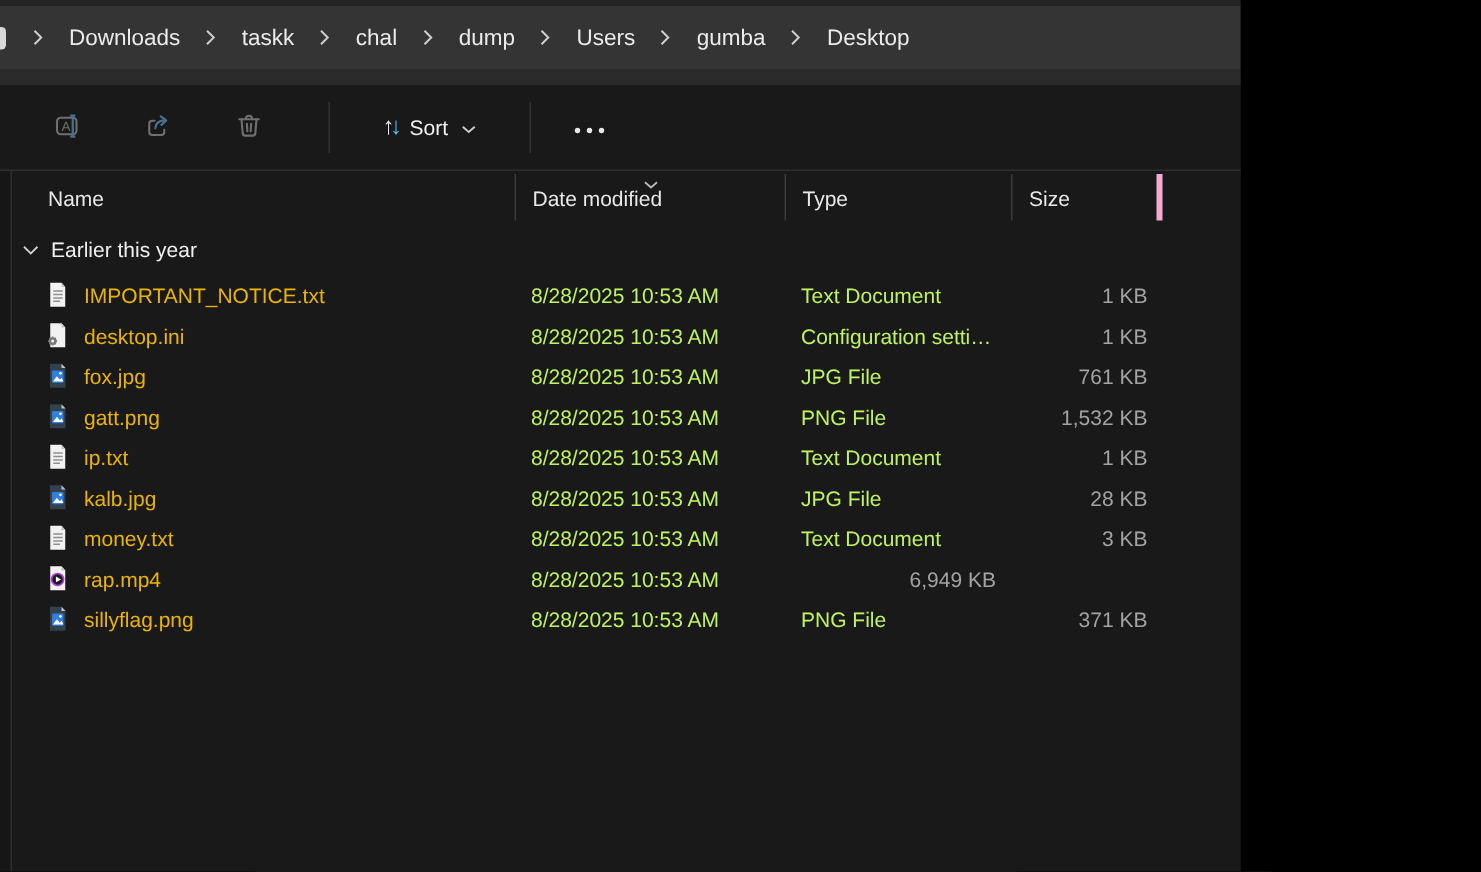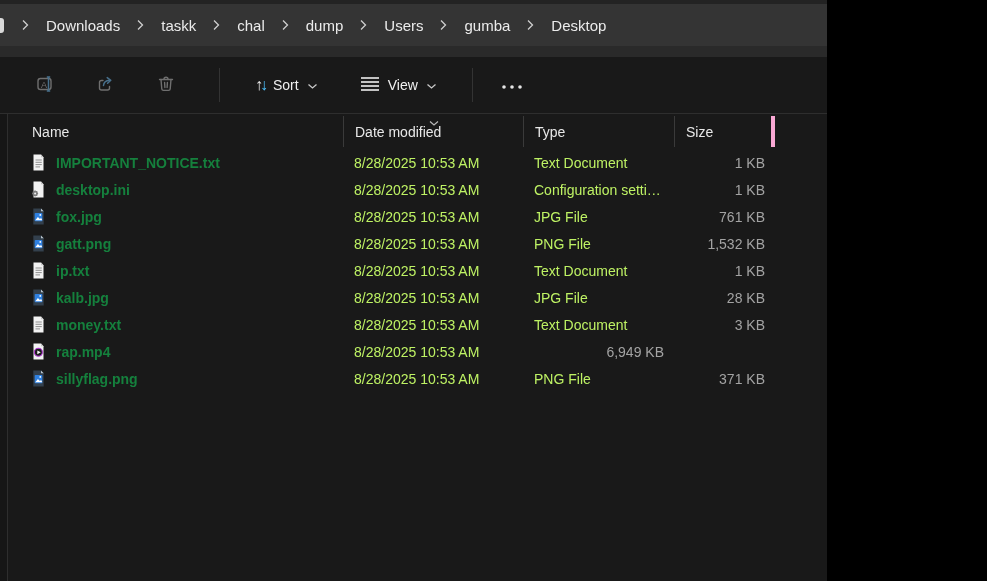--- a/index.html
+++ b/index.html
@@ -56,21 +56,21 @@
   .header-cell { position:relative; height:31px; display:flex; align-items:center; padding-left:11px;text-align:right; }
   .header-cell.col-name { padding-left:24px; }
   .header-cell.col-date, .header-cell.col-type, .header-cell.col-size { border-left:1px solid #3a3a3a; }
   .header-cell.col-size { border-right:4px solid #f9a8d4; }
   .sort-direction { position:absolute; top:-2px; left:50%; transform:translateX(-50%); }
 
   .group-row { height:34px; display:flex; align-items:center; padding-left:6px; color:#f0f0f0; font-size:14px; gap:7px; }
 
   .file-row { height:27px; color:#f0f0f0; font-size:14px; cursor:default; }
   .name-cell { display:flex; align-items:center; padding-left:21px; gap:9px; overflow:hidden; }
-  .file-name { white-space:nowrap; color:#15803d;font-weight:bold; }
+  .file-name { white-space:nowrap; color:#eab308; }
   .date-cell, .type-cell { padding-left:11px; color:#bef264; white-space:nowrap; }
   .size-cell { text-align:right; padding-right:10px; color:#a3a3a3; white-space:nowrap; }
 
   
   .file-icon { width:18px; height:18px; display:flex; align-items:center; justify-content:center; flex:none; }
   .file-icon svg { display:none; width:17px; height:17px; }
   .file-icon[data-icon="text-document"] .svg-text-document { display:block; }
   .file-icon[data-icon="config"] .svg-config { display:block; }
   .file-icon[data-icon="image"] .svg-image { display:block; }
   .file-icon[data-icon="video"] .svg-video { display:block; }
@@ -173,36 +173,20 @@
     <button class="tool-text-btn">
       <span class="sort-glyphs"><span class="up">↑</span><span class="down">↓</span></span>
       <span>Sort</span>
       <span>
         <svg width="11" height="7" viewBox="0 0 11 7" fill="none">
             <path d="M1.5 1.5 L5.5 5 L9.5 1.5" stroke="#c9c9c9" stroke-width="1.3"></path>
           </svg>
       </span>
     </button>
 
-    <button class="tool-text-btn">
-      <span>
-        <svg width="20" height="16" viewBox="0 0 20 16" stroke="#e2e2e2" stroke-width="1.7">
-          <line x1="1" y1="2" x2="19" y2="2"></line>
-            <line x1="1" y1="6" x2="19" y2="6"></line>
-          <line x1="1" y1="10" x2="19" y2="10"></line>
-            <line x1="1" y1="14" x2="19" y2="14"></line>
-        </svg>
-      </span>
-      <span>View</span>
-      <span>
-        <svg width="11" height="7" viewBox="0 0 11 7" fill="none">
-            <path d="M1.5 1.5 L5.5 5 L9.5 1.5" stroke="#c9c9c9" stroke-width="1.3"></path>
-          </svg>
-      </span>
-    </button>
 
     <div class="toolbar-divider"></div>
 
     <button class="tool-icon-btn more-btn">
       <span>
         <svg width="24" height="6" viewBox="0 0 24 6" fill="#e6e6e6">
           <circle cx="4" cy="3" r="1.8"></circle>
             <circle cx="12" cy="3" r="1.8"></circle>
             <circle cx="20" cy="3" r="1.8"></circle>
         </svg>
@@ -228,20 +212,28 @@
         </div>
         <div class="header-cell col-type">
           <span>Type</span>
         </div>
         <div class="header-cell col-size">
           <span>Size</span>
         </div>
         <div></div>
       </div>
 
+      <div class="group-row">
+        <span>
+          <svg width="13" height="8" viewBox="0 0 13 8" fill="none">
+              <path d="M2 1.5 L6.5 6 L11 1.5" stroke="#cfcfcf" stroke-width="1.2"></path>
+            </svg>
+        </span>
+        <span>Earlier this year</span>
+      </div>
 
       <div id="rows">
   <div class="grid-row file-row">
     <span class="name-cell">
       <span class="file-icon" data-icon="text-document">
         <svg class="svg-text-document" viewBox="0 0 16 17">
           <path d="M3 0.5 h7.5 l2.5 2.8 v13.2 h-10 z" fill="#f2f2f2"></path>
           <path d="M10.5 0.5 l2.5 2.8 h-2.5 z" fill="#c4c4c4"></path>
           <g stroke="#8f8f8f" stroke-width="1">
                     <line x1="5" y1="6" x2="11.3" y2="6"></line>

